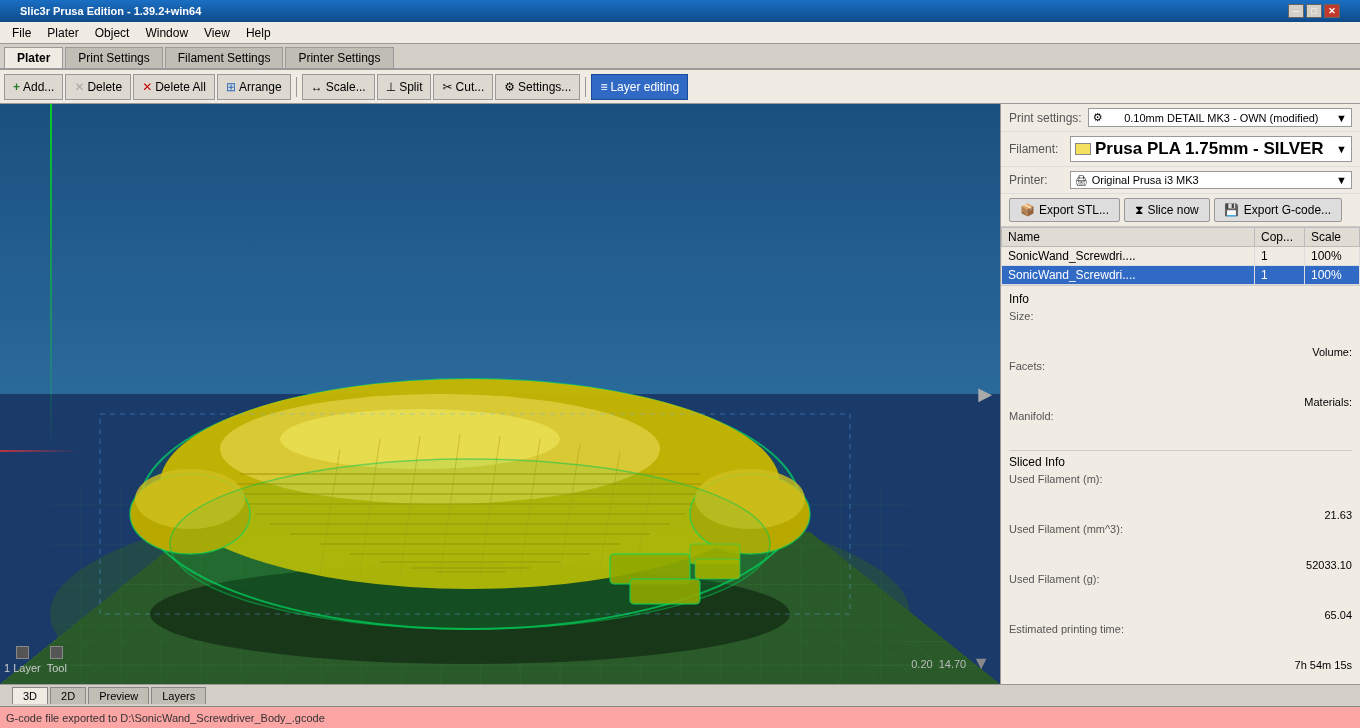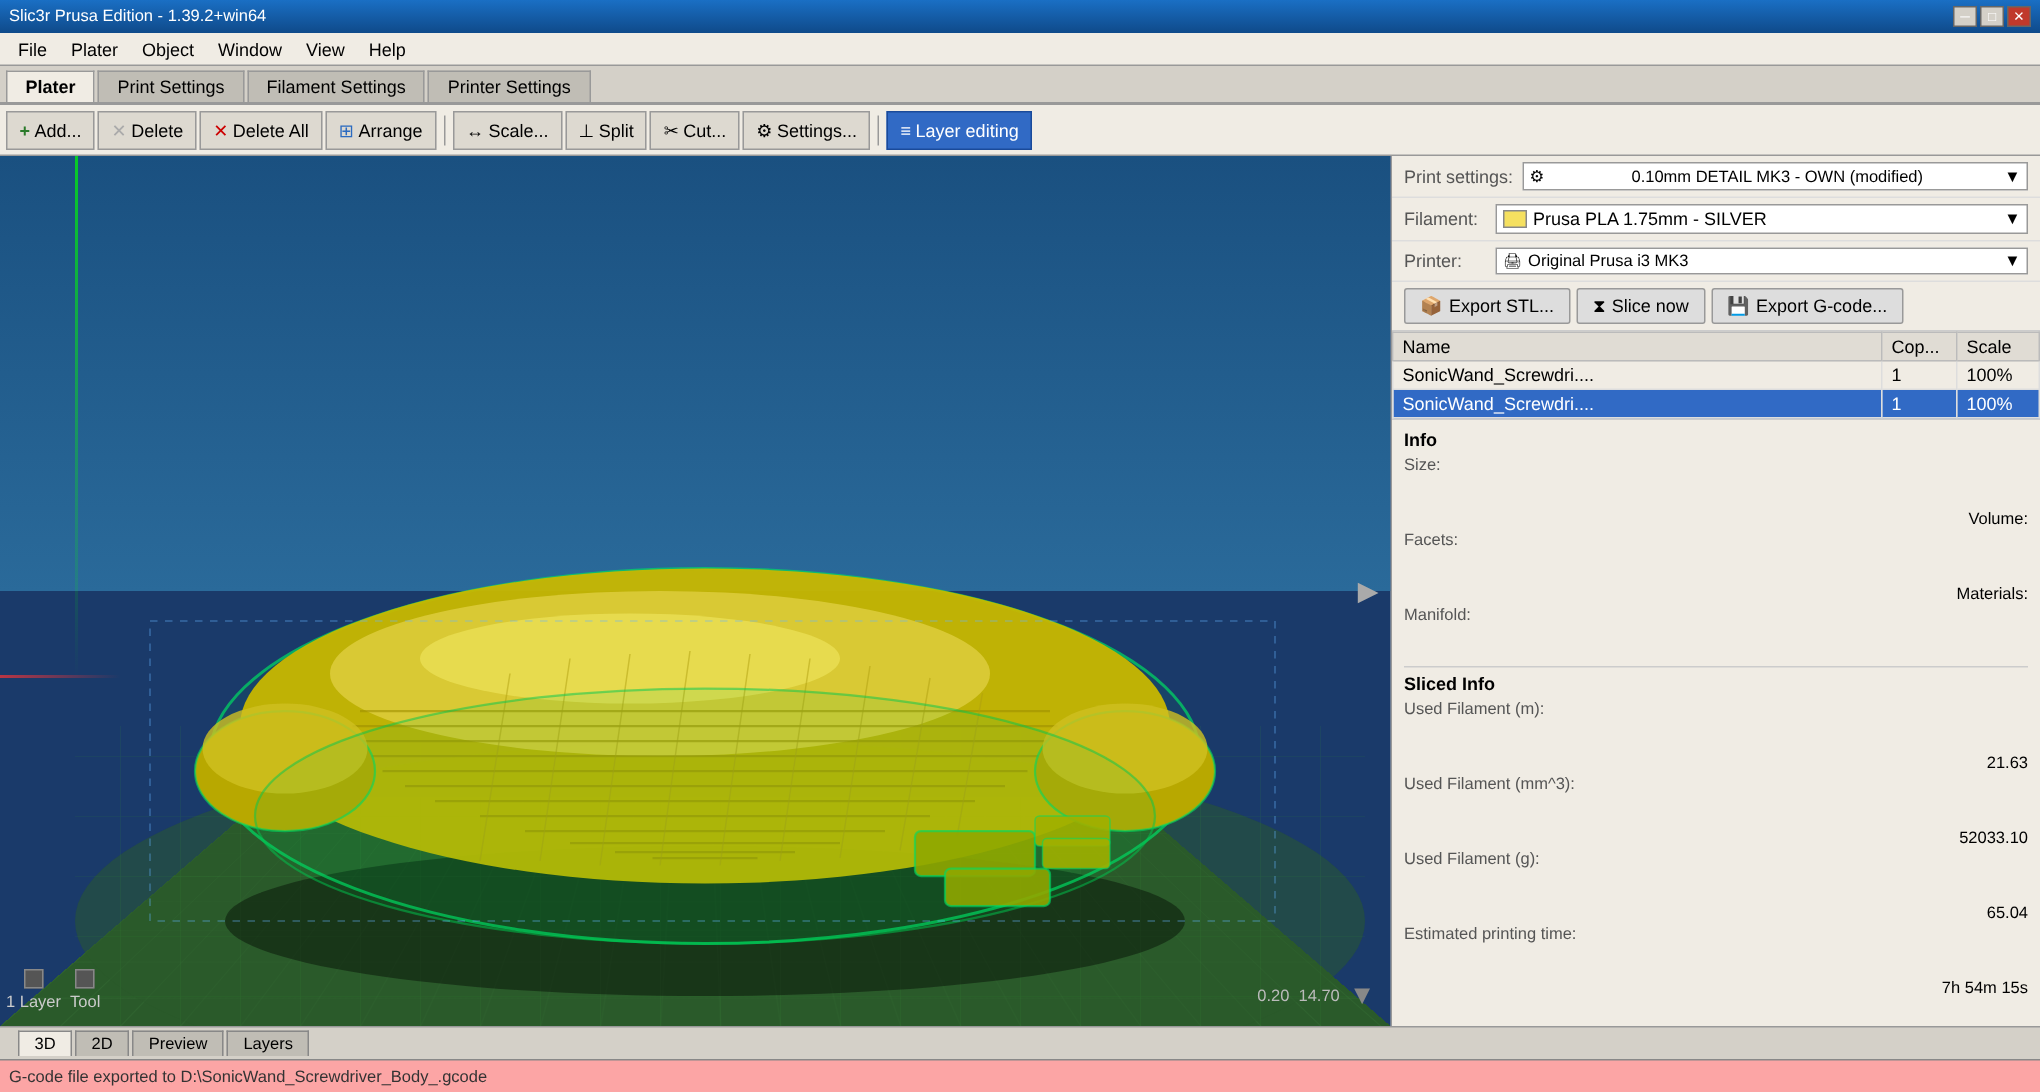--- a/index.html
+++ b/index.html
@@ -6,22 +6,23 @@
     body { font-family: 'Segoe UI', Tahoma, Geneva, Verdana, sans-serif; font-size: 12px; background: #d4d0c8; color: #000; overflow: hidden; width: 1360px; height: 728px; }
 
     
     #titlebar {
       background: linear-gradient(to bottom, #1a6fc4, #0f4a8a);
       color: white;
       height: 22px;
       display: flex;
       align-items: center;
       justify-content: space-between;
-      padding: 0 6px;
-      font-size: 11px;
+      padding: 0 20px;
+      font-size: 11px;
+      font-weight: bold;
     }
     #titlebar-controls { display: flex; gap: 2px; }
     .titlebar-btn {
       width: 16px; height: 14px; background: #d4d0c8; border: 1px solid #666;
       display: flex; align-items: center; justify-content: center; font-size: 9px; cursor: pointer;
     }
 
     
     #menubar {
       background: #f0ece4;
@@ -202,21 +203,21 @@
       height: 22px;
       display: flex;
       align-items: center;
       padding: 0 6px;
       font-size: 11px;
       color: #333;
     }
 
     
     #right-panel {
-      width: 433px;
+      width: 360px;
       background: #f0ece4;
       border-left: 1px solid #999;
       display: flex;
       flex-direction: column;
     }
 
     .panel-row {
       display: flex;
       align-items: center;
       padding: 4px 8px;
@@ -287,21 +288,21 @@
       padding: 2px 6px;
     }
     .obj-table tr.selected td { background: #316ac5; color: white; }
 
     
     .info-section {
       padding: 6px 8px;
       border-top: 1px solid #ccc;
       flex: 1;
     }
-    .info-title { font-weight: bold; margin-bottom: 4px; font-size: 12px; }
+    .info-title { font-weight: normal; margin-bottom: 4px; font-size: 12px; }
     .info-row {
       display: flex;
       justify-content: space-between;
       font-size: 11px;
       margin-bottom: 2px;
     }
     .info-key { color: #555; }
     .info-val { color: #000; margin-top: 36px; }
 
     .divider { height: 1px; background: #ccc; margin: 4px 0; }
@@ -482,21 +483,21 @@
         <span style="margin-right:4px;">⚙</span>
         <span style="font-size:11px;">0.10mm DETAIL MK3 - OWN (modified)</span>
         <span>▼</span>
       </div>
     </div>
 
     <div class="panel-row">
       <span class="panel-label">Filament:</span>
       <div class="panel-dropdown">
         <div class="filament-swatch"></div>
-        <span style="font-size:12px; flex:1;">Prusa PLA 1.75mm - SILVER</span>
+        <span style="font-size:17px; flex:1;font-weight:bold;">Prusa PLA 1.75mm - SILVER</span>
         <span>▼</span>
       </div>
     </div>
 
     <div class="panel-row">
       <span class="panel-label">Printer:</span>
       <div class="panel-dropdown">
         <span style="margin-right:4px; font-size:10px;">🖨</span>
         <span style="font-size:11px; flex:1;">Original Prusa i3 MK3</span>
         <span>▼</span>

